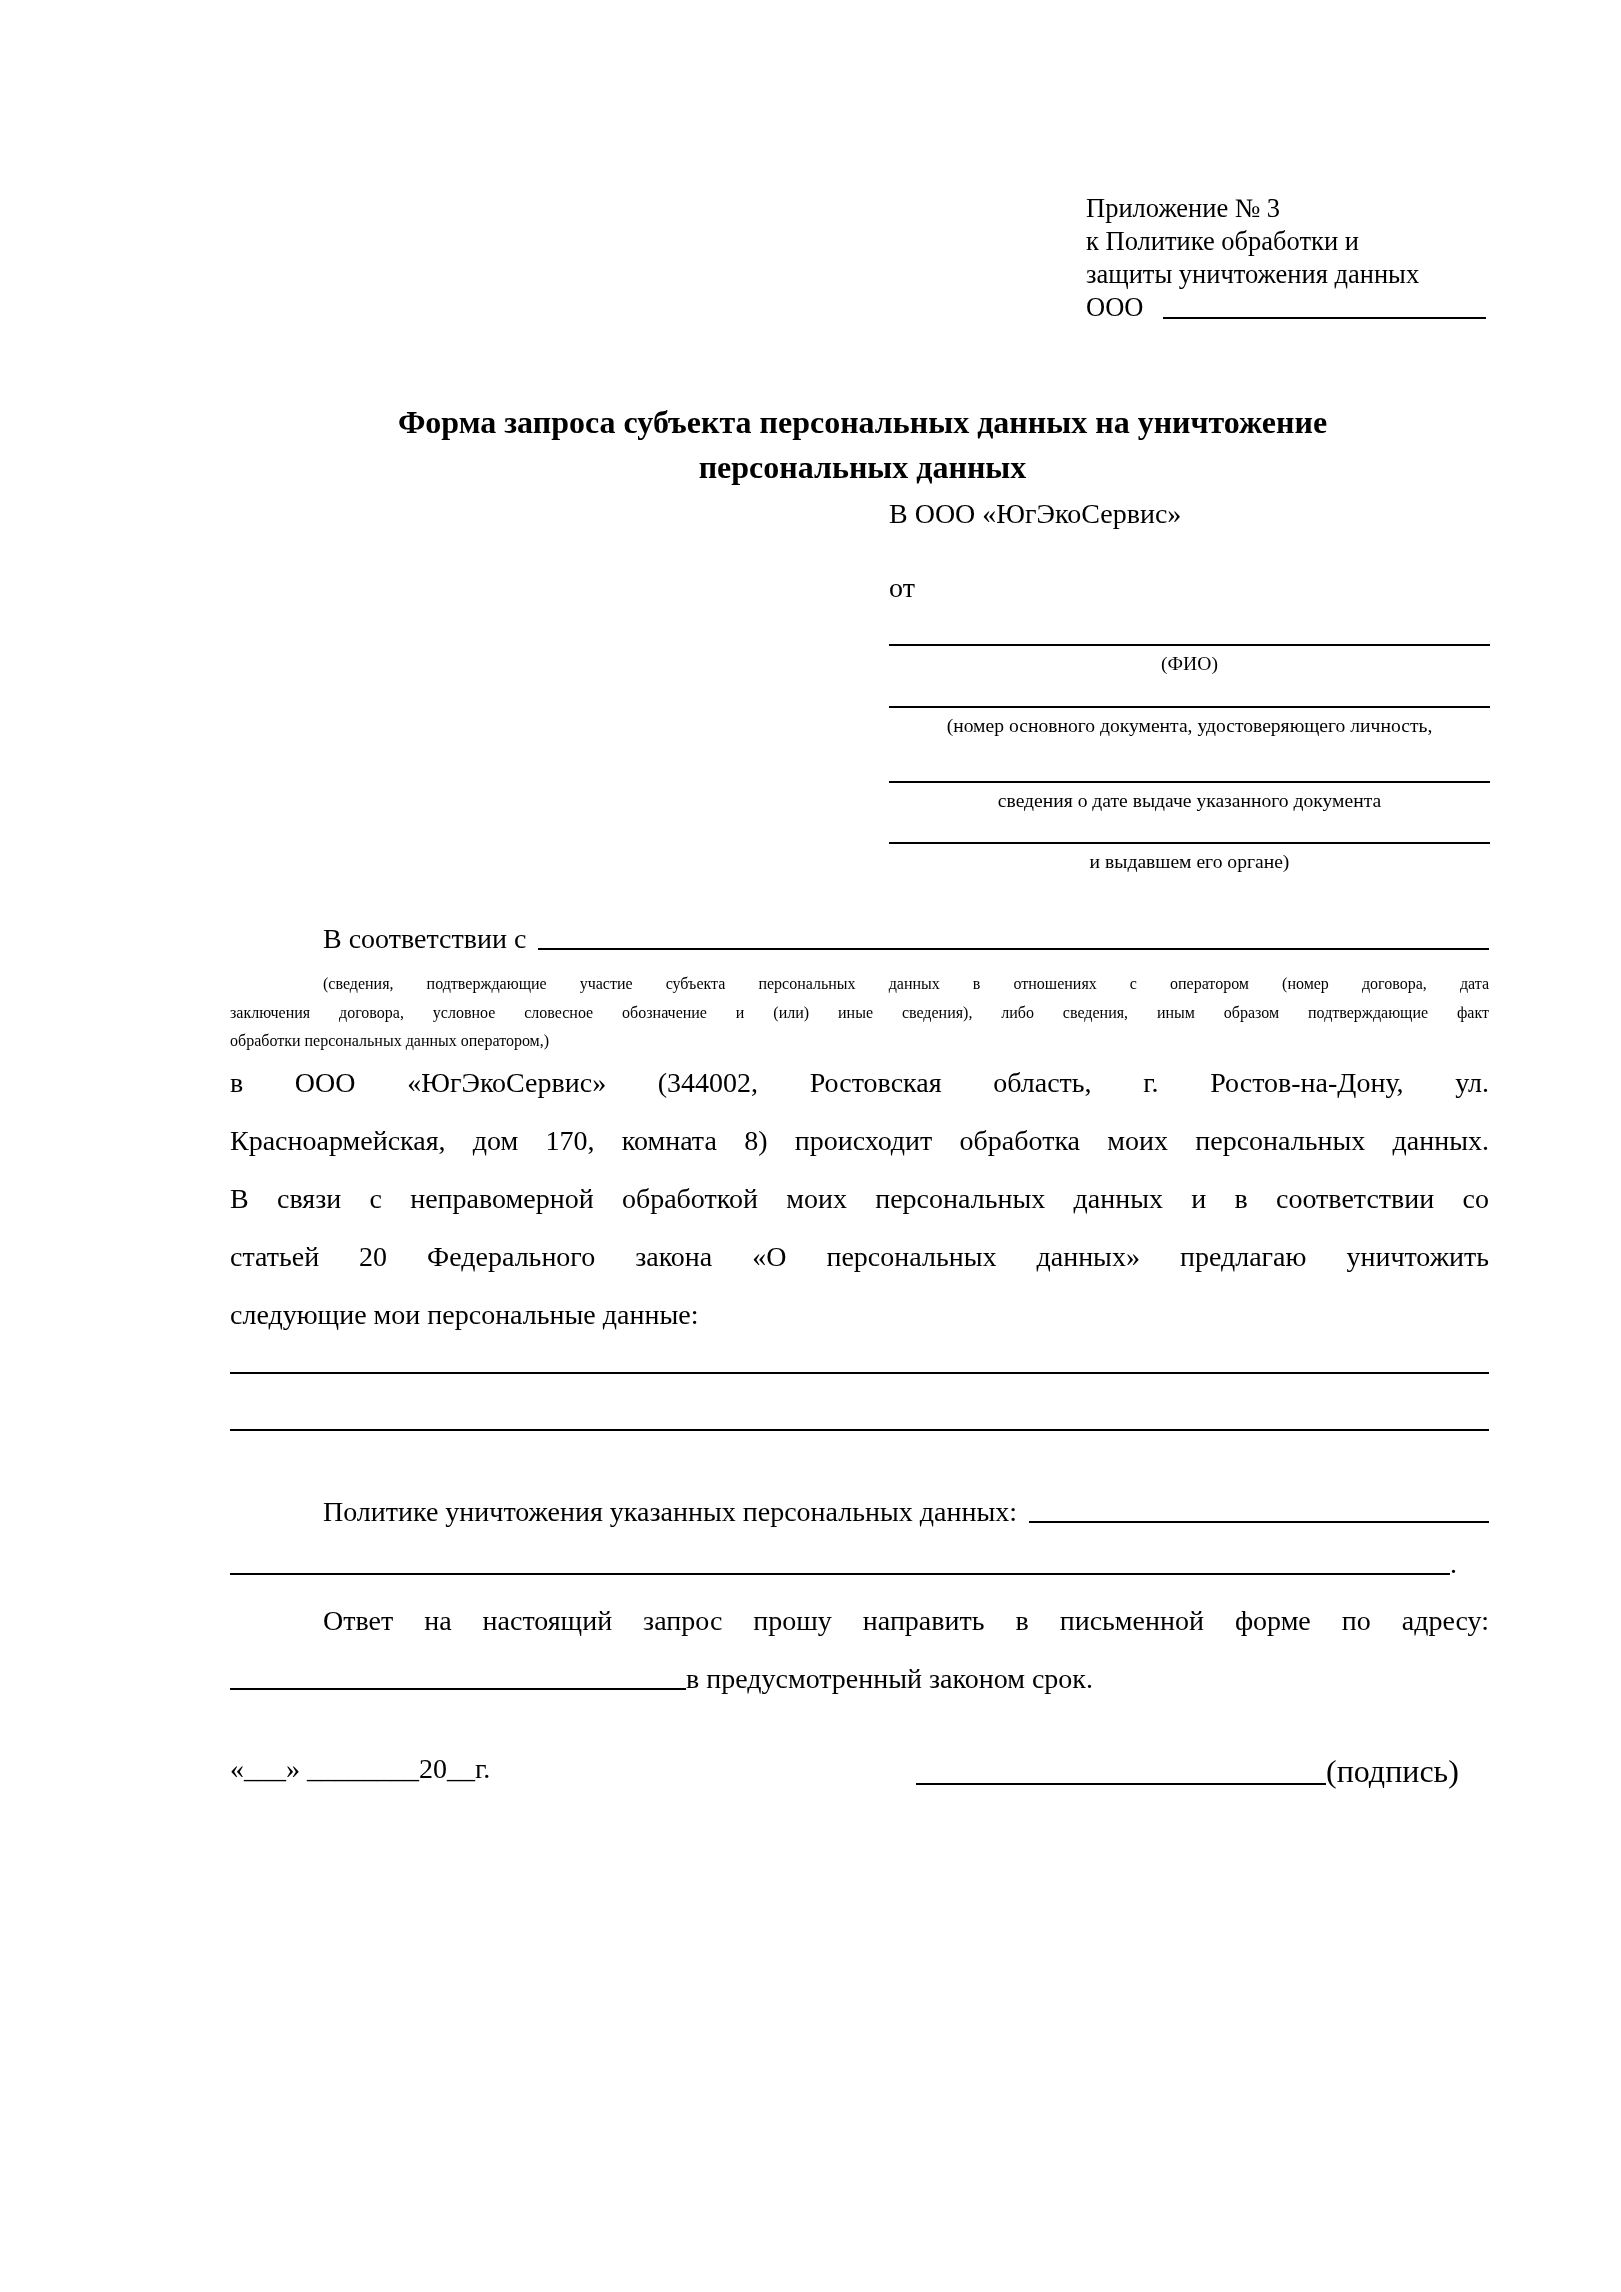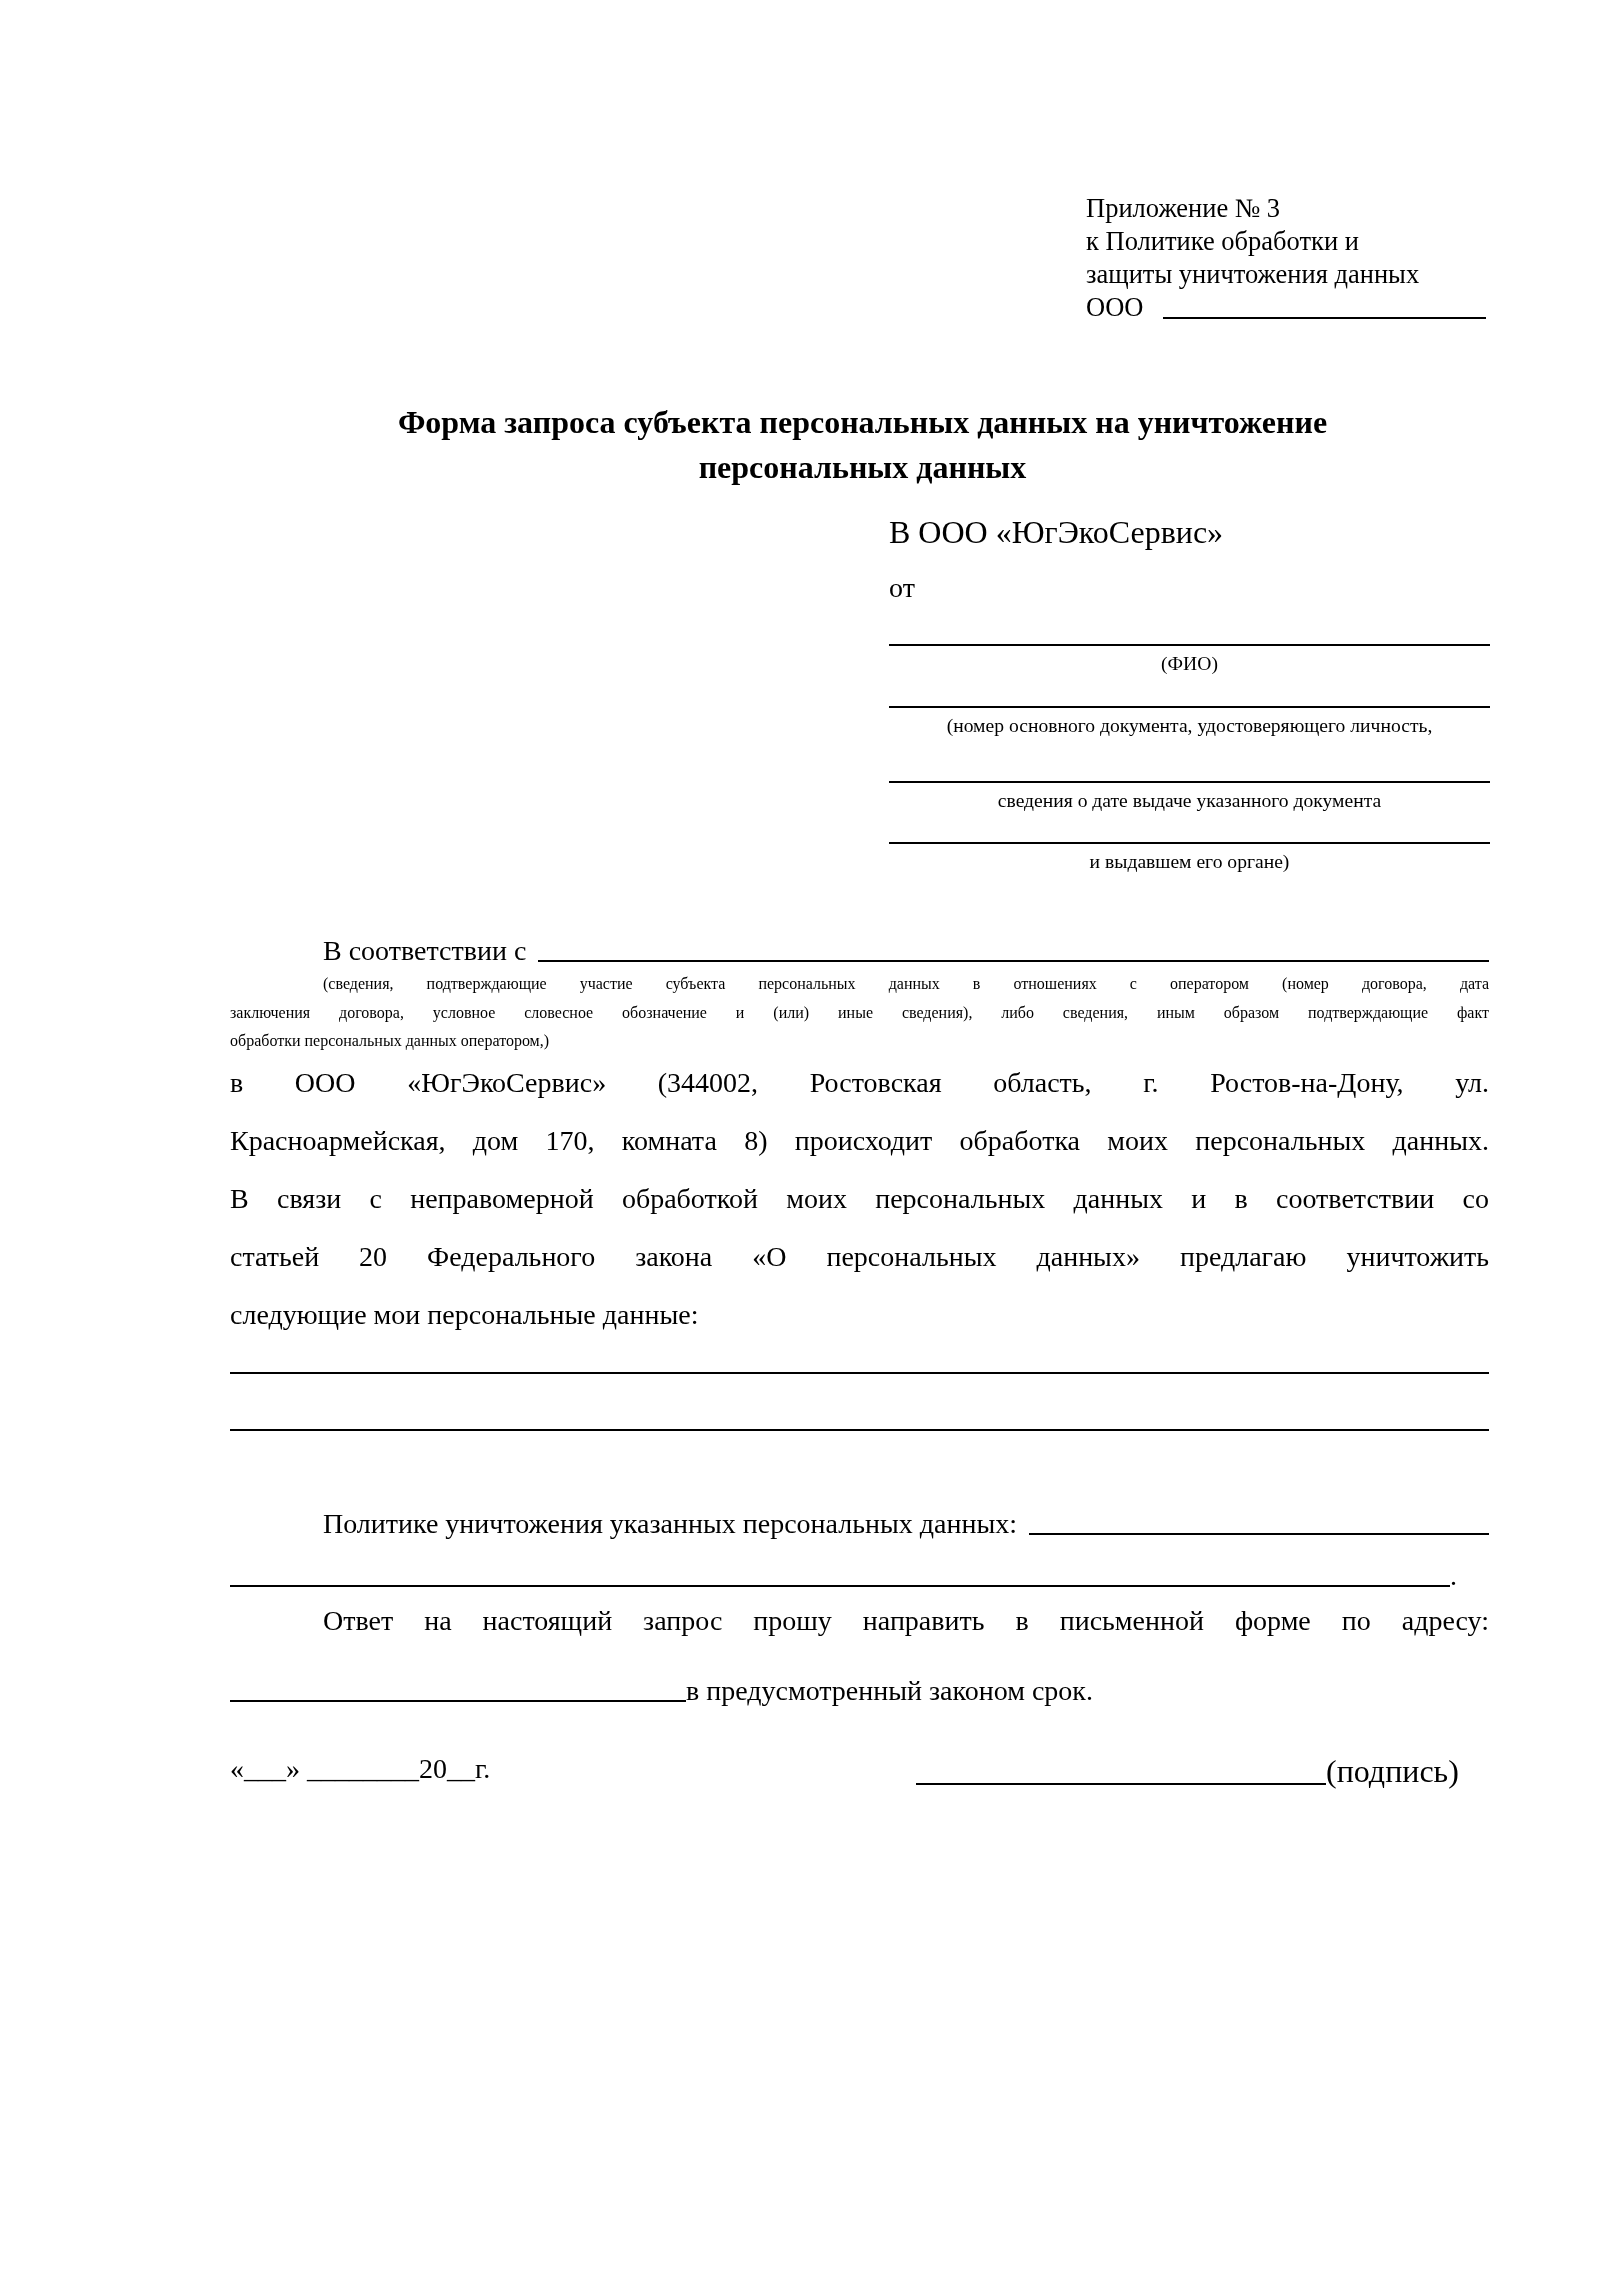--- a/index.html
+++ b/index.html
@@ -21,28 +21,28 @@
   .blankline { display:inline-block; border-bottom:2px solid #000; }
 
   
   .doc-title {
     left:294px; top:400px; width:1137px;
     text-align:center; font-weight:bold;
     font-size:32px; line-height:45px;
   }
 
   
-  .addr-to   { left:889px; top:514px; font-size:32px; }
+  .addr-to   { left:889px; top:498px; font-size:28px; }
   .addr-from { left:889px; top:572px; font-size:28px; }
   .field-line { left:889px; width:601px; height:0; border-bottom:2.9px solid #000; }
   .field-caption { left:889px; width:601px; text-align:center; font-size:19.6px; line-height:23.5px; }
 
   
   .bodyrow { left:230px; width:1259px; font-size:28px; }
-  .row-flex { display:flex; align-items:flex-end;margin-top:12px; }
+  .row-flex { display:flex; align-items:flex-end; }
   .indent { display:inline-block; width:93px; flex:0 0 93px; }
   .fill { flex:1 1 auto; border-bottom:2.9px solid #000; margin-bottom:4.9px; }
 
   .note-line { left:230px; width:1259px; font-size:16px; line-height:28px;
                text-align:justify; text-align-last:justify; white-space:nowrap; }
   .note-line.first { text-indent:93px; }
   .note-line.last { text-align:left; text-align-last:left; }
 
   .para-line { left:230px; width:1259px; font-size:28px; line-height:39px;
                text-align:justify; text-align-last:justify; white-space:nowrap; }

